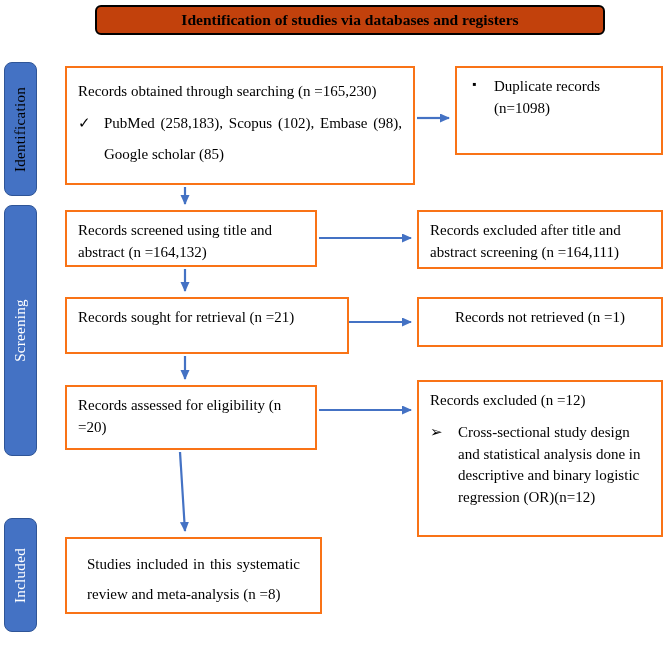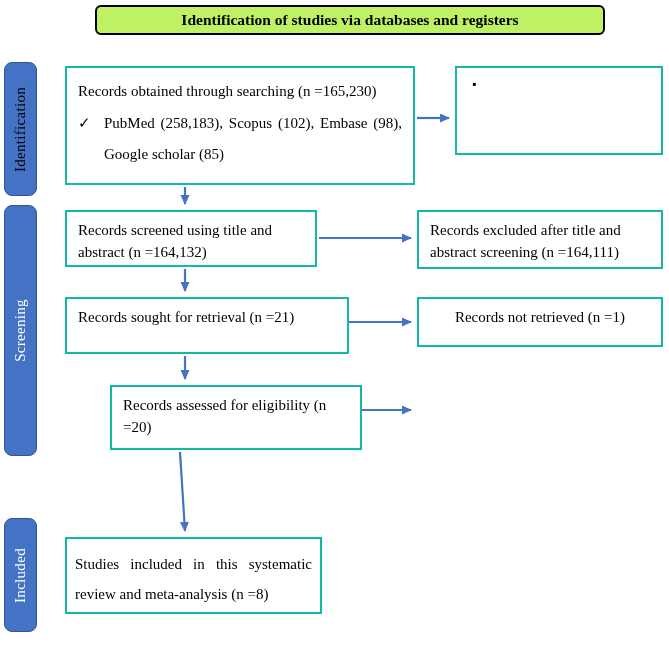--- a/index.html
+++ b/index.html
@@ -8,21 +8,21 @@
     width:669px; height:651px;
     background:#ffffff;
     font-family:"Liberation Serif", serif;
     color:#000000;
     overflow:hidden;
   }
 
   
   .banner {
     position:absolute; left:95px; top:5px; width:510px; height:30px;
-    background:#bef264; border:2px solid #000000; border-radius:6px;
+    background:#c2410c; border:2px solid #000000; border-radius:6px;
     display:flex; align-items:center; justify-content:center;
     font-weight:bold; font-size:15.5px; box-sizing:border-box;
   }
 
   
   .side-bar {
     position:absolute; left:4px; width:33px;
     background:#4472C4; border:1.5px solid #2F5597; border-radius:8px;
     display:flex; align-items:center; justify-content:center;
     box-sizing:border-box;
@@ -34,33 +34,33 @@
   #bar-identification { top:62px;  height:134px; }
   #bar-identification span { color:#000000; }
   #bar-screening      { top:205px; height:251px; }
   #bar-screening span { color:#ffffff; }
   #bar-included       { top:518px; height:114px; }
   #bar-included span  { color:#ffffff; }
 
   
   .fbox {
     position:absolute; background:#ffffff;
-    border:2px solid #14b8a6; box-sizing:border-box;
+    border:2px solid #f97316; box-sizing:border-box;
     font-size:15px; line-height:1.45; padding:8px 11px;
   }
   #box-obtained   { left:65px;  top:66px;  width:350px; height:119px; line-height:2.1; }
   #box-excl-prior { left:455px; top:66px;  width:208px; height:89px; }
   #box-screened   { left:65px;  top:210px; width:252px; height:57px; }
   #box-excl-ta    { left:417px; top:210px; width:246px; height:59px; }
   #box-sought     { left:65px;  top:297px; width:284px; height:57px; }
   #box-notretr    { left:417px; top:297px; width:246px; height:50px;text-align:center; }
-  #box-assessed   { left:65px;  top:385px; width:252px; height:65px;margin-left:45px; }
+  #box-assessed   { left:65px;  top:385px; width:252px; height:65px; }
   #box-excl-12    { left:417px; top:380px; width:246px; height:157px; }
   #box-included   { left:65px;  top:537px; width:257px; height:77px;
-                    line-height:2.0; text-align:justify; padding:10px 8px; }
+                    line-height:2.0; text-align:justify; padding:10px 20px; }
 
   .bullet { display:flex; }
   .bullet .bicon { flex:0 0 26px; }
   .bullet .btext { flex:1; text-align:justify; }
   #box-excl-prior .bicon { flex:0 0 22px; padding-left:4px; font-size:12px; }
   #box-excl-prior .btext { text-align:left; }
   #box-excl-12 .title { margin-bottom:10px; }
   #box-excl-12 .bicon { flex:0 0 28px; }
   #box-excl-12 .btext { text-align:left; }
 
@@ -103,20 +103,21 @@
     <div class="title">Records obtained through searching (n =165,230)</div>
     <div class="bullet">
       <span class="bicon">✓</span>
       <span class="btext">PubMed (258,183), Scopus (102), Embase (98), Google scholar (85)</span>
     </div>
   </div>
 
   <div class="fbox" id="box-excl-prior">
     <div class="bullet">
       <span class="bicon">▪</span>
+      <span class="btext">Duplicate records (n=1098)</span>
     </div>
   </div>
 
   <div class="fbox" id="box-screened">
     <div class="title">Records screened using title and abstract (n =164,132)</div>
   </div>
 
   <div class="fbox" id="box-excl-ta">
     <div class="title">Records excluded after title and abstract screening (n =164,111)</div>
   </div>
@@ -126,18 +127,25 @@
   </div>
 
   <div class="fbox" id="box-notretr">
     <div class="title">Records not retrieved (n =1)</div>
   </div>
 
   <div class="fbox" id="box-assessed">
     <div class="title">Records assessed for eligibility (n =20)</div>
   </div>
 
+  <div class="fbox" id="box-excl-12">
+    <div class="title">Records excluded (n =12)</div>
+    <div class="bullet">
+      <span class="bicon">➢</span>
+      <span class="btext">Cross-sectional study design and statistical analysis done in descriptive and binary logistic regression (OR)(n=12)</span>
+    </div>
+  </div>
 
   <div class="fbox" id="box-included">
     <span>Studies included in this systematic review and meta-analysis (n =8)</span>
   </div>
 
 </div>
 
 </body></html>

